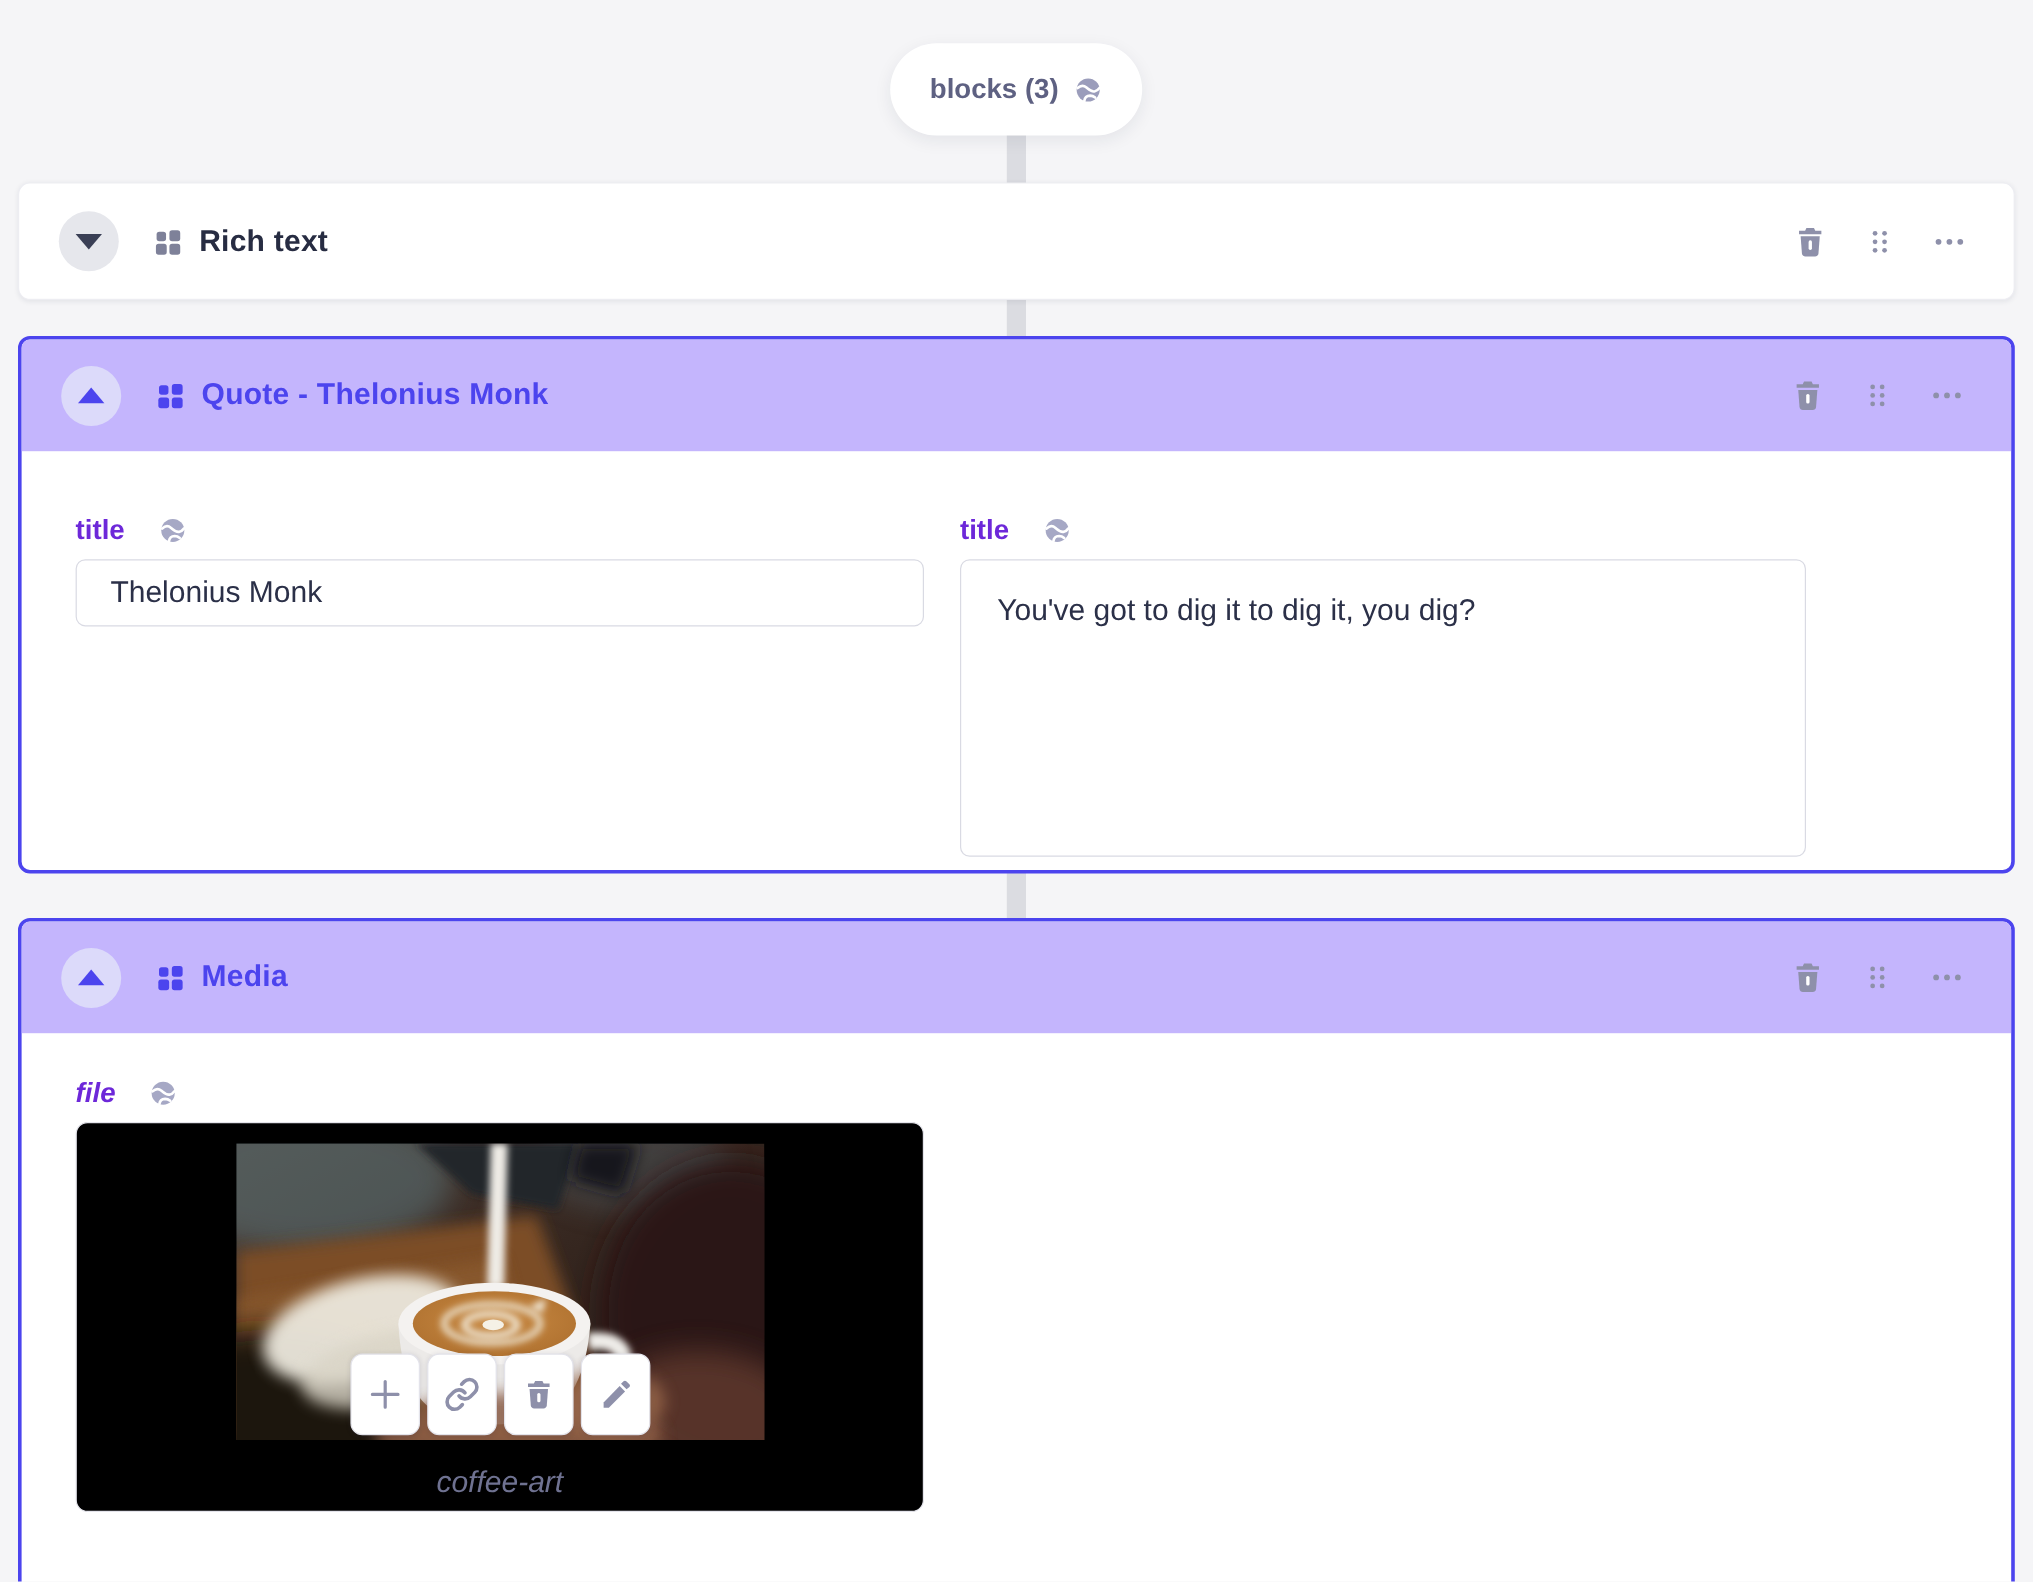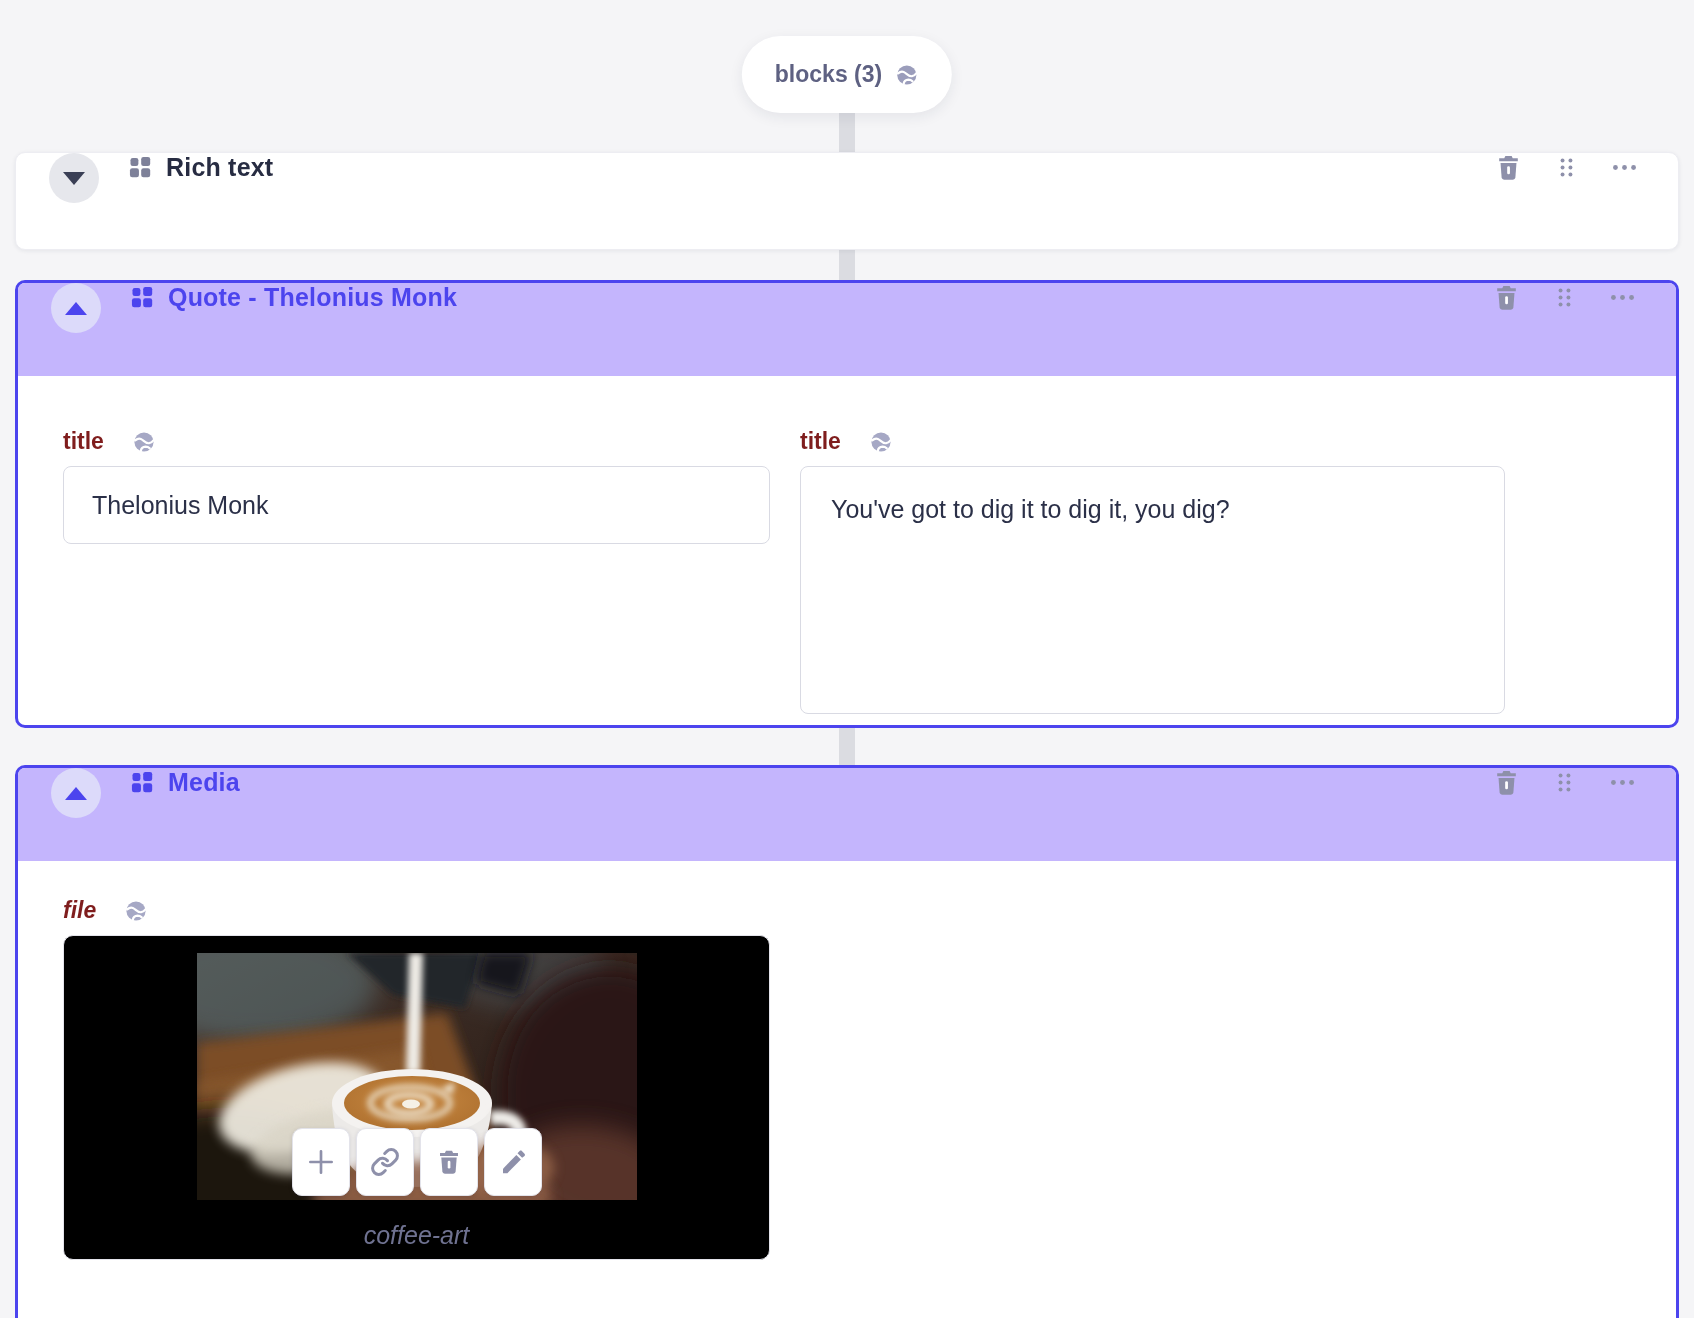--- a/index.html
+++ b/index.html
@@ -26,21 +26,21 @@
   .pill .globe{color:#9b9dbb;}
 
   
   .card{position:absolute;left:15px;width:1664px;background:#fff;border-radius:10px;z-index:1;box-sizing:border-box;}
   .card.plain{box-shadow:0 1px 4px rgba(30,34,70,.08);border:1px solid #ededf2;}
   .card.active{border:3px solid #4c44ee;overflow:hidden;}
   #block-0{top:128px;height:98px;}
   #block-1{top:256px;height:448px;}
   #block-2{top:741px;height:568px;}
 
-  .header{display:flex;align-items:flex-start;height:96px;padding:0 39px 0 33px;}
+  .header{display:flex;align-items:center;height:96px;padding:0 39px 0 33px;}
   .card.active .header{height:93px;background:#c4b5fd;}
 
   .toggle{
     width:50px;height:50px;border-radius:50%;border:none;cursor:pointer;
     display:flex;align-items:center;justify-content:center;flex:0 0 auto;
     background:#e6e7ec;margin-right:27px;padding:0;
   }
   .card.active .toggle{background:#dcdafa;}
   .chev{width:0;height:0;border-left:11px solid transparent;border-right:11px solid transparent;}
   .chev.down{border-top:13px solid #3a3f55;}
@@ -51,25 +51,25 @@
   .block-title{font-size:25px;font-weight:700;letter-spacing:.2px;color:#272c42;white-space:nowrap;}
   .card.active .block-title{color:#4c44ee;}
   .spacer{flex:1;}
   .actions{display:flex;align-items:center;gap:31px;}
   .action-btn{background:none;border:none;padding:0;margin:0;cursor:pointer;color:#8e90aa;display:flex;align-items:center;}
   .icon{display:block;}
 
   
   .quote-body{display:grid;grid-template-columns:707px 705px;column-gap:30px;padding:52px 45px 0;}
   .media-body{padding:36px 45px 0;font-style:italic;}
-  .field-label{display:flex;align-items:center;gap:28px;font-size:23px;font-weight:700;color:#7f1d1d;margin-bottom:11px;}
+  .field-label{display:flex;align-items:center;gap:28px;font-size:23px;font-weight:700;color:#6d28d9;margin-bottom:11px;}
   .globe{width:24px;height:24px;color:#a6a8c5;}
 
   .text-input{
-    width:100%;height:78px;border:1px solid #d9dae3;border-radius:8px;background:#fff;
+    width:100%;height:56px;border:1px solid #d9dae3;border-radius:8px;background:#fff;
     font-size:25px;color:#2b3048;padding:0 28px;box-sizing:border-box;
     font-family:"Liberation Sans","DejaVu Sans",sans-serif;outline:none;
   }
   .textarea{
     width:100%;height:248px;border:1px solid #d9dae3;border-radius:8px;background:#fff;
     font-size:25px;color:#2b3048;padding:24px 30px;box-sizing:border-box;line-height:1.45;
     font-family:"Liberation Sans","DejaVu Sans",sans-serif;resize:none;outline:none;
   }
 
   

